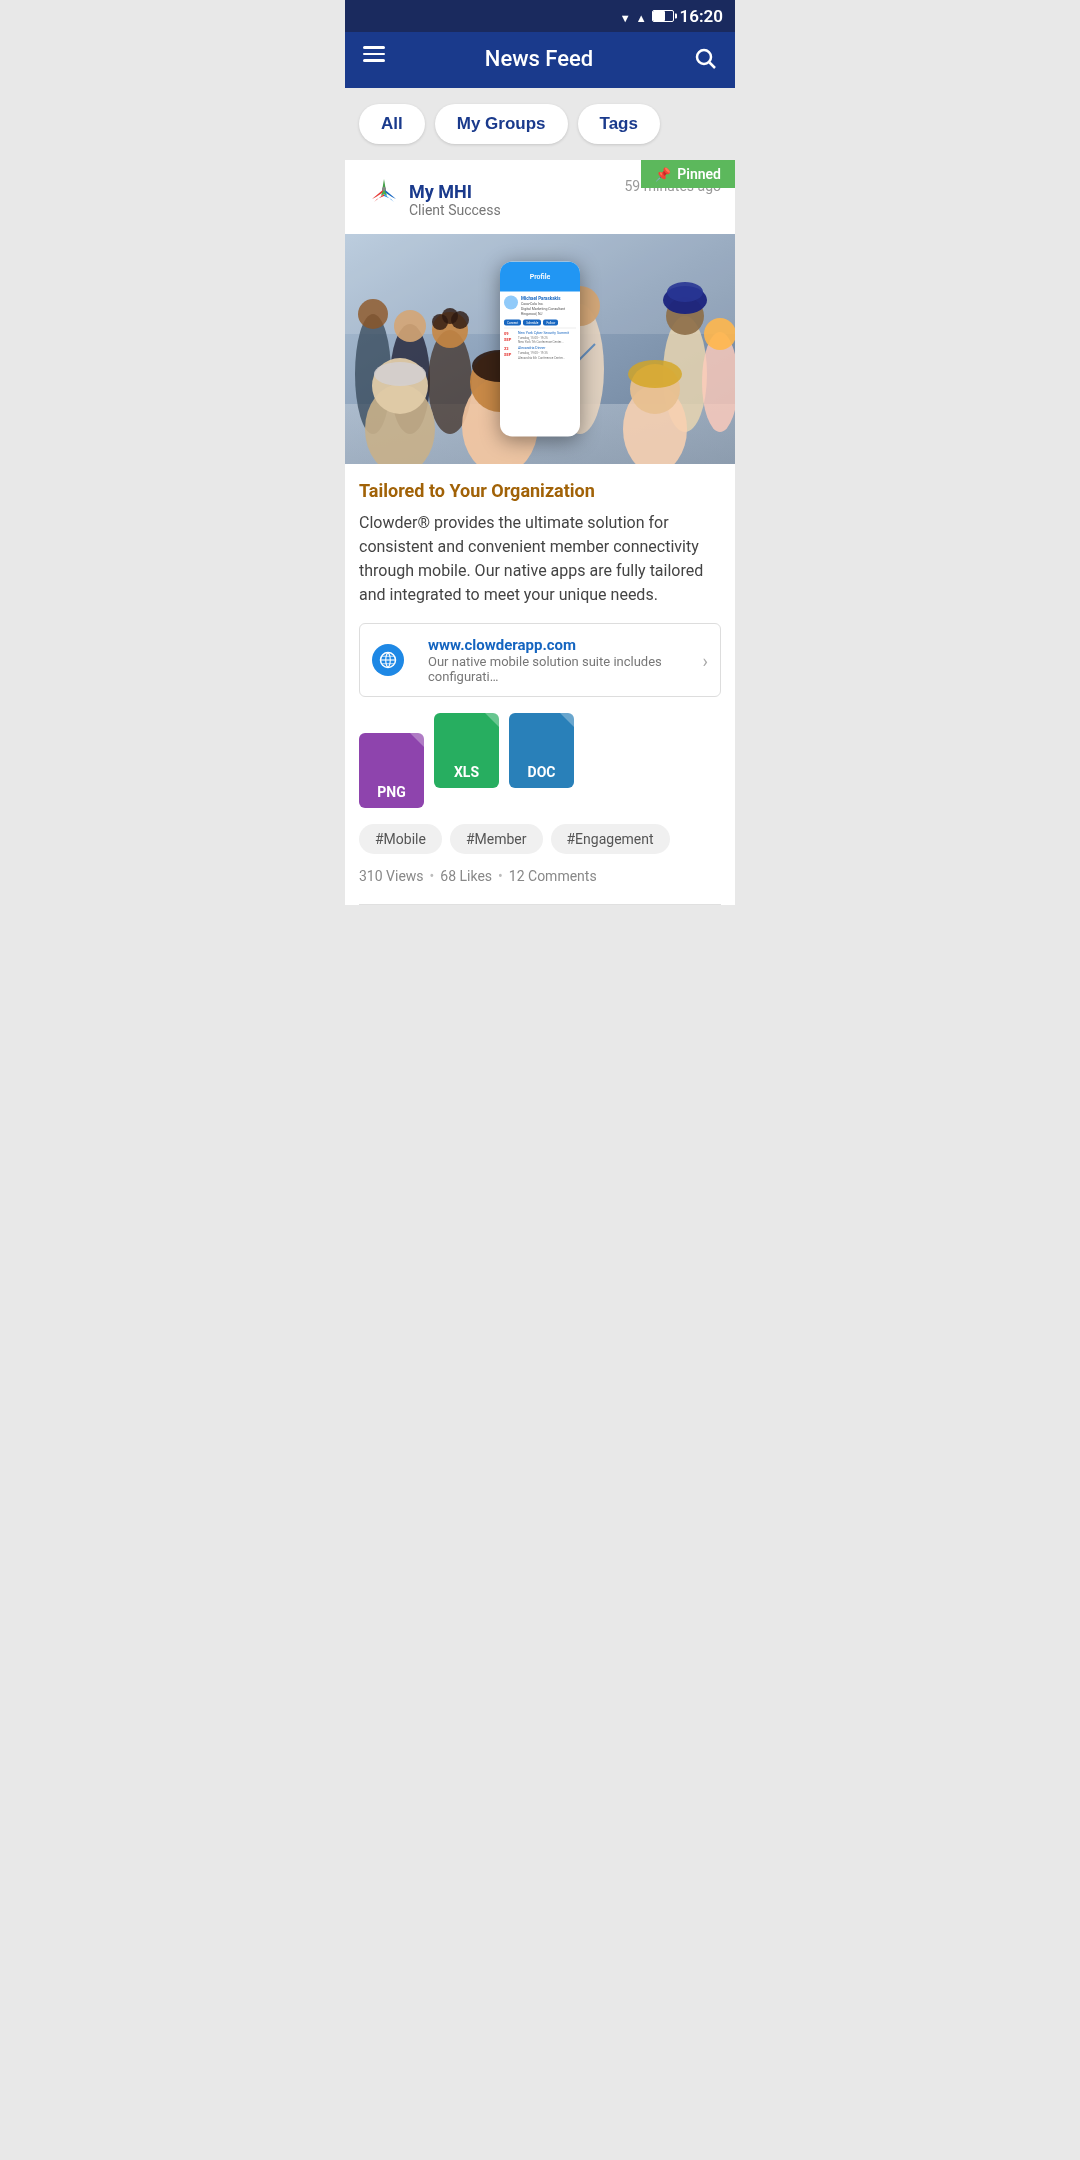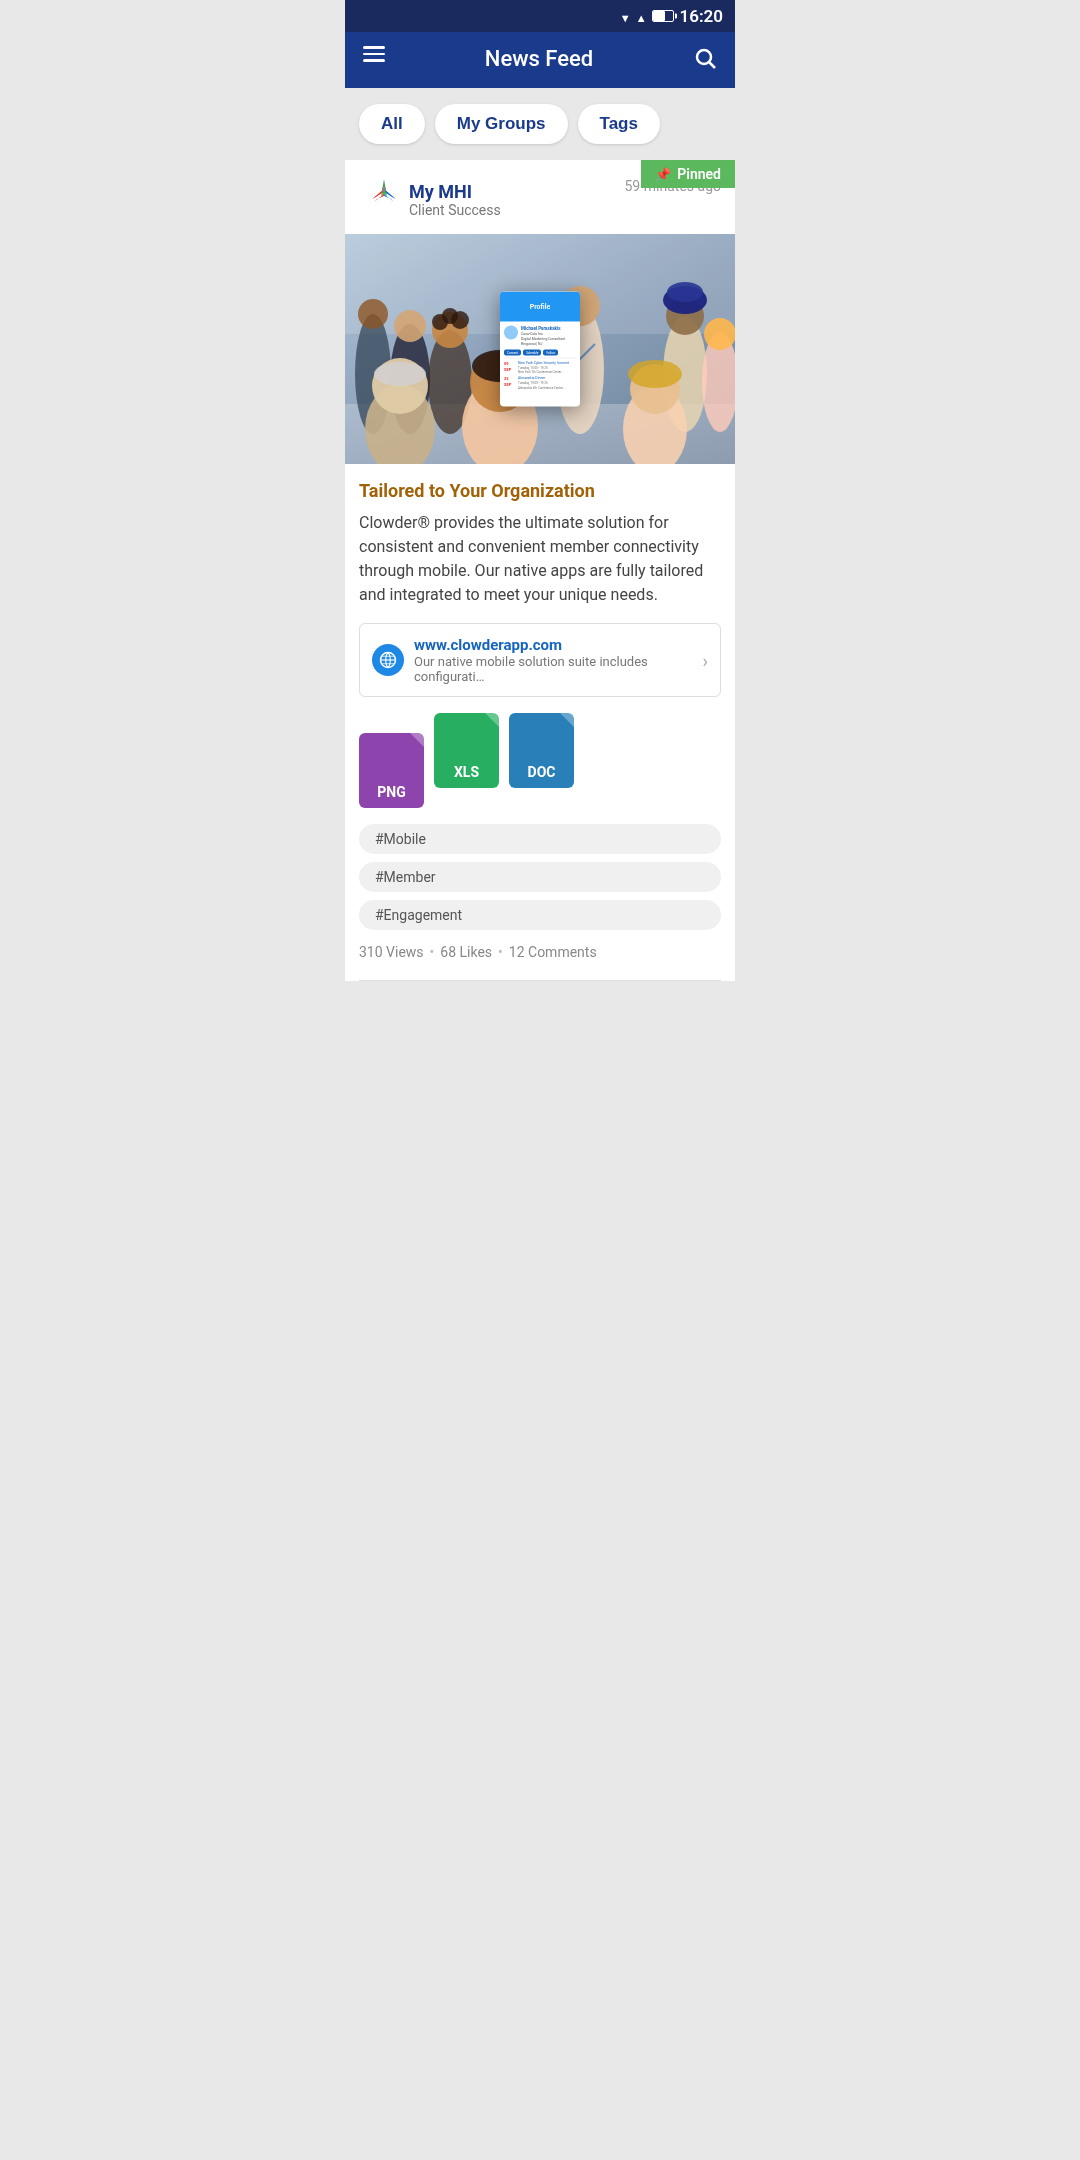--- a/index.html
+++ b/index.html
@@ -178,23 +178,23 @@
       background: linear-gradient(135deg, #c8d8e8 0%, #a0b8c8 50%, #8090a8 100%);
       position: relative;
       overflow: hidden;
       display: flex;
       align-items: center;
       justify-content: center;
     }
     .phone-overlay {
       position: absolute;
       width: 80px;
-      height: 115px;
+      height: 175px;
       background: white;
-      border-radius: 4px;
+      border-radius: 12px;
       box-shadow: 0 4px 20px rgba(0,0,0,0.4);
       overflow: hidden;
       z-index: 5;
       left: 50%;
       top: 50%;
       transform: translate(-50%, -50%);
     }
     .phone-screen-header {
       background: #2196F3;
       height: 30px;
@@ -283,21 +283,21 @@
       margin-bottom: 16px;
     }
 
     
     .link-preview {
       border: 1px solid #ddd;
       border-radius: 6px;
       display: flex;
       align-items: center;
       padding: 12px;
-      gap: 10px;
+      gap: 24px;
       margin-bottom: 16px;
       cursor: pointer;
     }
     .link-icon {
       width: 32px;
       height: 32px;
       background: #1e88e5;
       border-radius: 50%;
       display: flex;
       align-items: center;
@@ -358,21 +358,20 @@
       font-size: 14px;
       font-weight: 700;
     }
 
     
     .tags-row {
       display: flex;
       gap: 8px;
       flex-wrap: wrap;
       margin-bottom: 14px;
-      flex-direction: column;
     }
     .tag {
       background: #f0f0f0;
       border-radius: 16px;
       padding: 7px 16px;
       font-size: 14px;
       color: #555;
     }
 
     

